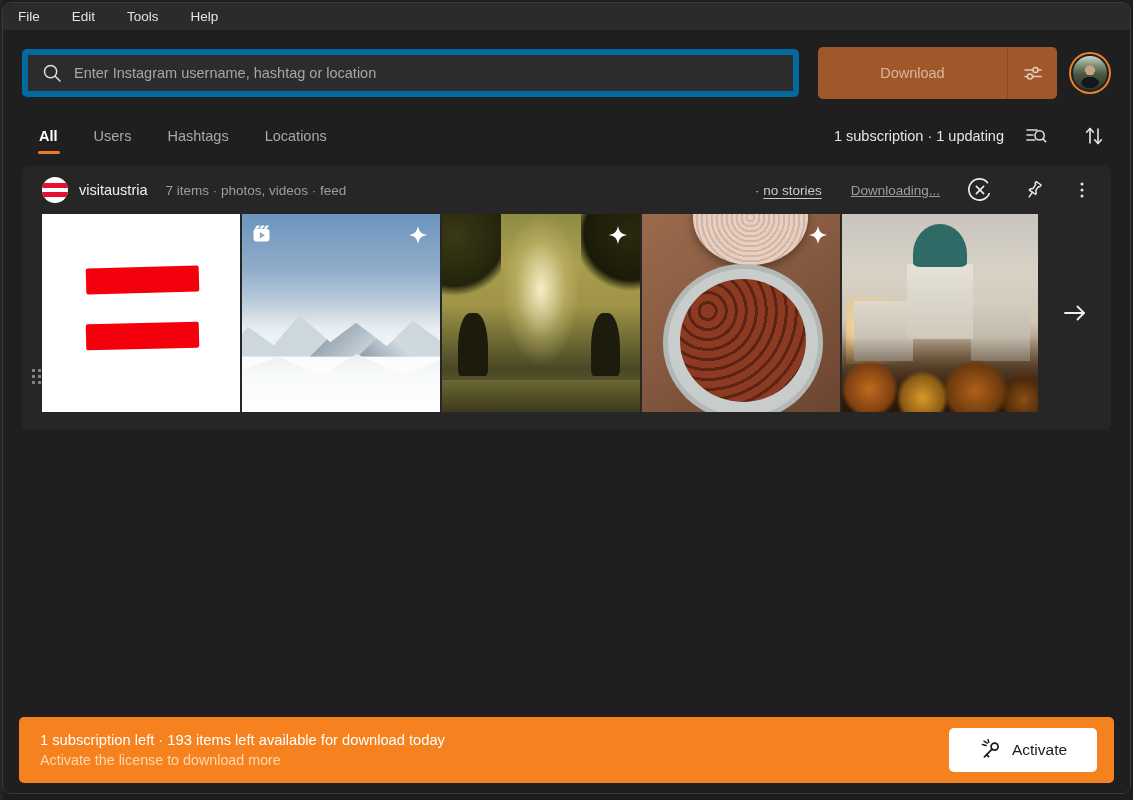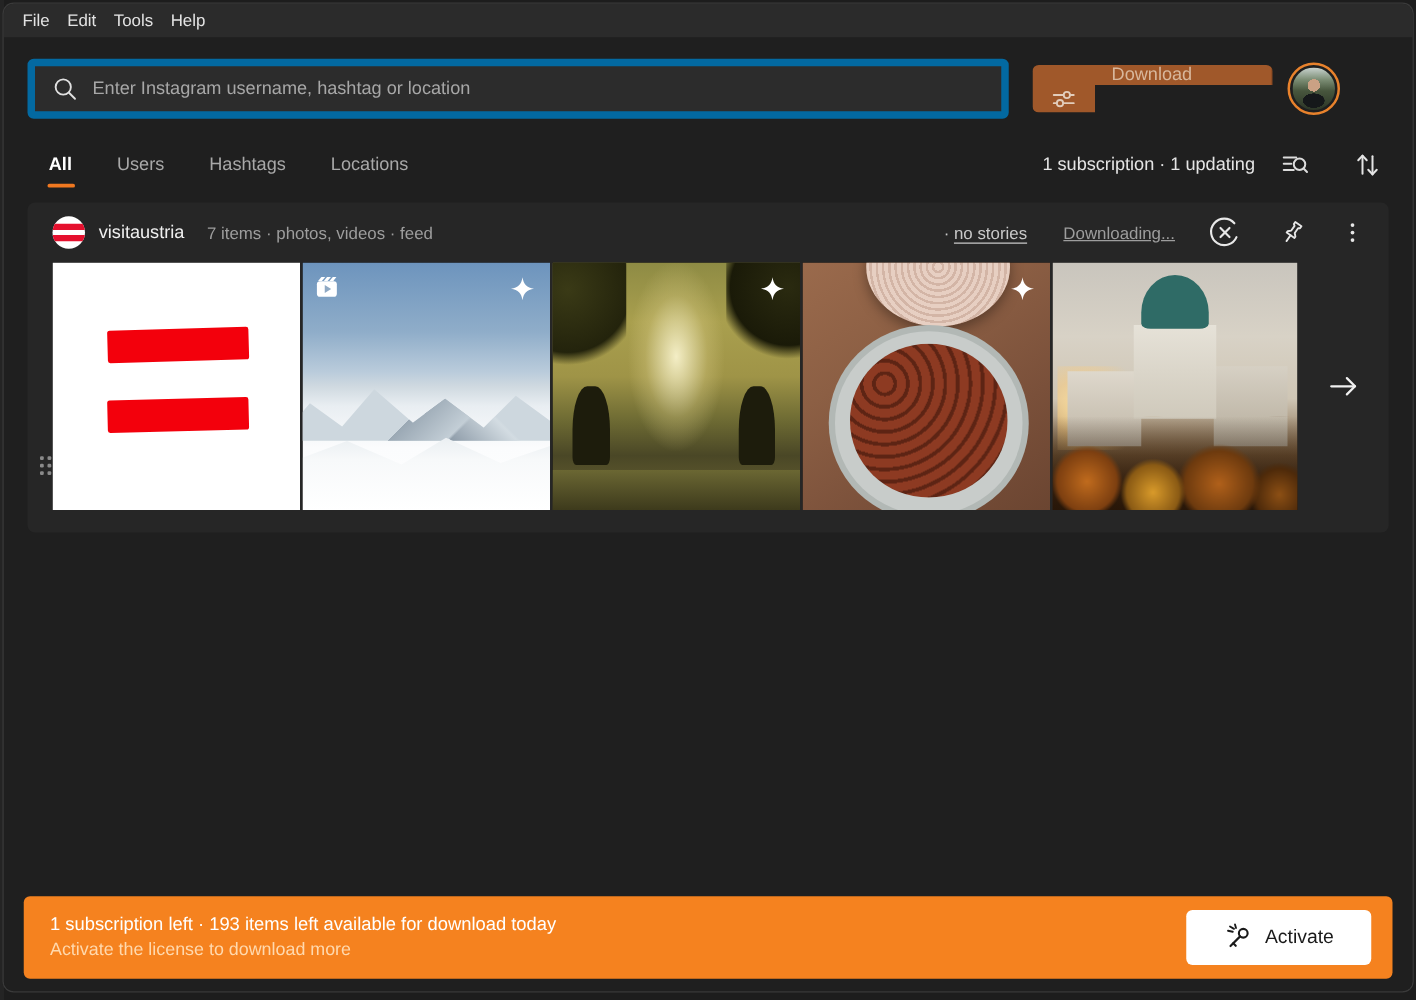--- a/index.html
+++ b/index.html
@@ -87,21 +87,21 @@
   .win-btn svg { display: block; }
 
   
   .menubar {
     height: 27px;
     background: #2b2b2b;
     display: flex;
     align-items: center;
     padding-left: 8px;
     flex: 0 0 auto;
-    gap: 0;
+    gap: 18px;
   }
   .menu-item {
     color: #e3e3e3;
     font-size: 13.5px;
     padding: 3px 7px;
     border-radius: 3px;
     white-space: nowrap;
   }
 
   
@@ -141,24 +141,23 @@
     outline: none;
     color: #e8e8e8;
     font-size: 14.5px;
     font-family: "Liberation Sans", sans-serif;
   }
   .searchbox input::placeholder { color: #a7a7a7; }
 
   .dl-group {
     margin-left: 19px;
     display: flex;
-    height: 38px;
+    height: 52px;
     border-radius: 5px;
     overflow: hidden;
-    flex-direction: column;
   }
   .dl-btn {
     width: 192px;
     background: #a0582a;
     color: #d8b79c;
     font-size: 14.5px;
     display: flex;
     align-items: center;
     justify-content: center;
     border-right: 1px solid #8a4a22;

